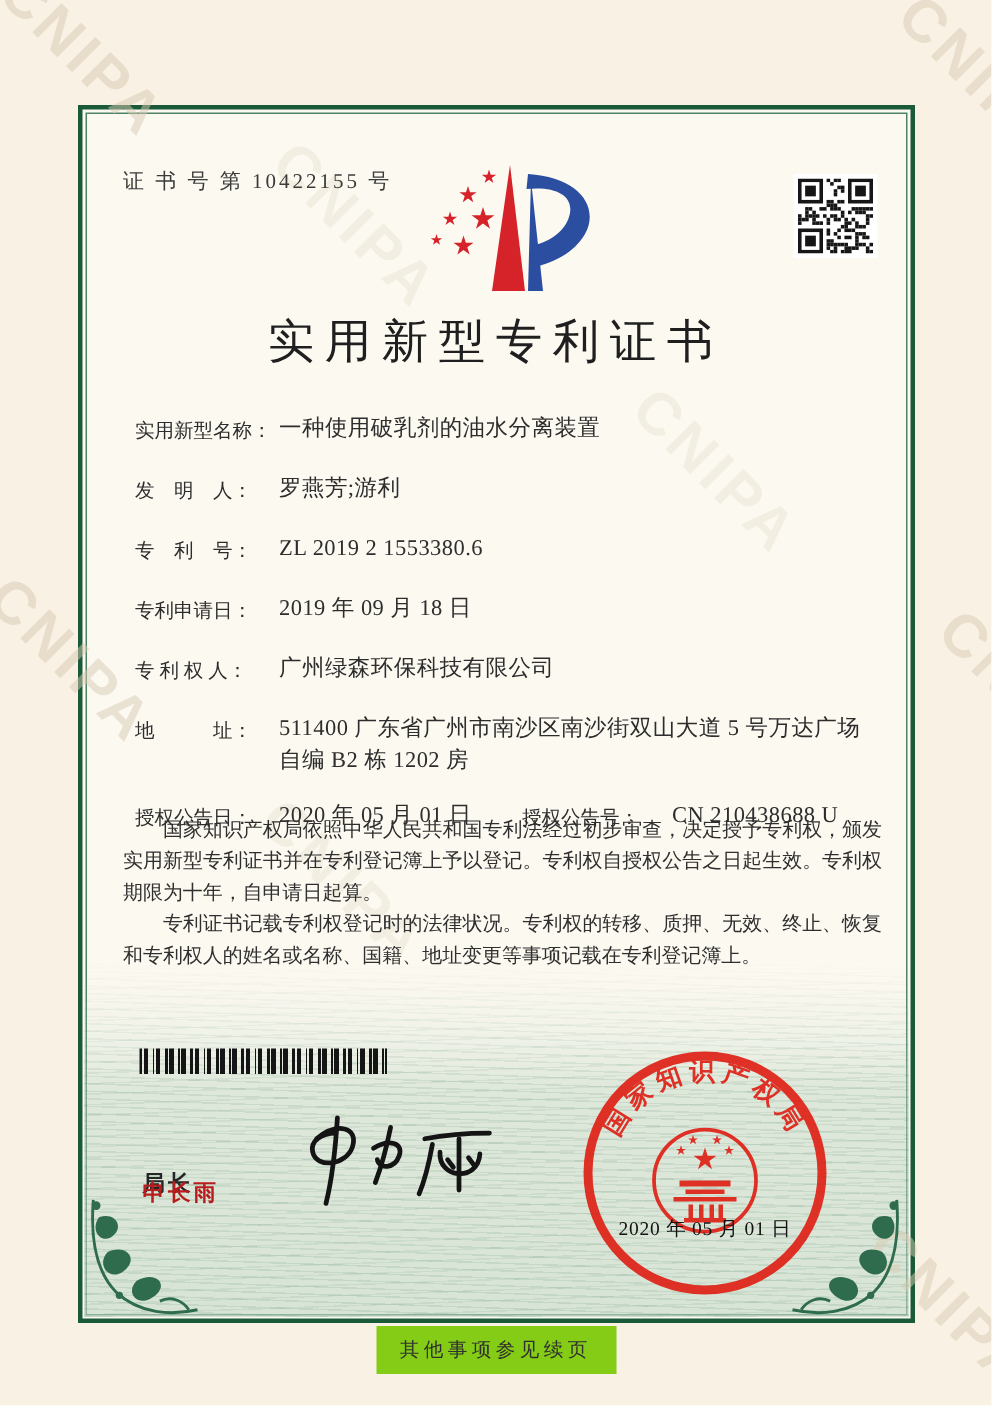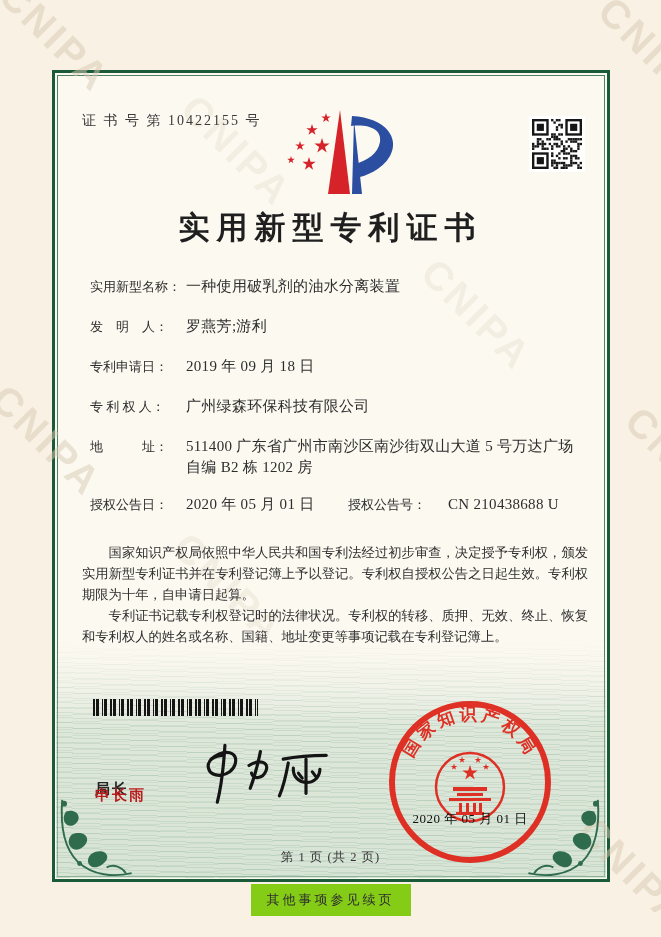--- a/index.html
+++ b/index.html
@@ -23,21 +23,21 @@
        linear-gradient(180deg, rgba(186,211,191,.08) 0, rgba(186,211,191,.45) 90px, rgba(190,214,195,.6) 100%);
      -webkit-mask-image:linear-gradient(180deg, transparent 0, #000 85px);
      mask-image:linear-gradient(180deg, transparent 0, #000 85px);}
 
   .z{position:absolute;z-index:3;}
 
   .cert-no{left:82px;top:112px;font-size:14px;letter-spacing:2px;color:#3a3a3a;}
   .qr{left:529px;top:116px;width:56px;height:56px;background:#fff;padding:3px;box-sizing:border-box;}
   .logo{left:278px;top:108px;}
 
-  .title{left:0;top:207px;width:661px;text-align:center;font-size:31px;font-weight:bold;
+  .title{left:0;top:207px;width:661px;text-align:center;font-size:31px;font-weight:normal;
          letter-spacing:7px;color:#1f1f1f;}
 
   .fields{left:90px;top:276px;width:500px;color:#2d2d2d;}
   .row{display:flex;line-height:21px;margin-bottom:19px;}
   .lab{flex:none;width:96px;font-size:13px;white-space:pre;}
   .val{font-size:15px;letter-spacing:.3px;}
   .row.addr{margin-bottom:0;}
   .row.grant .val{width:162px;flex:none;}
 
   .paras{left:82px;top:542px;width:506px;font-size:13.3px;line-height:21px;color:#2f2f2f;}
@@ -237,20 +237,24 @@
   <div class="z fields">
     <div class="row">
       <span class="lab">实用新型名称：</span>
       <span class="val">一种使用破乳剂的油水分离装置</span>
     </div>
     <div class="row">
       <span class="lab">发　明　人：</span>
       <span class="val">罗燕芳;游利</span>
     </div>
     <div class="row">
+      <span class="lab">专　利　号：</span>
+      <span class="val">ZL 2019 2 1553380.6</span>
+    </div>
+    <div class="row">
       <span class="lab">专利申请日：</span>
       <span class="val">2019 年 09 月 18 日</span>
     </div>
     <div class="row">
       <span class="lab">专 利 权 人：</span>
       <span class="val">广州绿森环保科技有限公司</span>
     </div>
     <div class="row addr">
       <span class="lab">地　　　址：</span>
       <span class="val">
@@ -331,16 +335,15 @@
       <path d="M6 4 C4 30 8 54 22 68 C38 83 60 84 78 80"></path>
       <path d="M10 16 C22 12 28 24 18 30 C10 34 4 24 10 16 Z" fill="#2f6b4d" stroke="none"></path>
       <path d="M16 40 C30 34 38 46 26 54 C16 60 8 48 16 40 Z" fill="#2f6b4d" stroke="none"></path>
       <path d="M36 60 C50 52 60 64 46 72 C36 78 28 68 36 60 Z" fill="#2f6b4d" stroke="none"></path>
       <path d="M52 74 C60 70 68 74 72 80"></path>
       <circle cx="8" cy="8" r="3" fill="#2f6b4d" stroke="none"></circle>
       <circle cx="24" cy="70" r="2.5" fill="#2f6b4d" stroke="none"></circle>
     </g>
   </svg>
 
-  <div class="z page-info">第 1 页 (共 2 页)</div>
   <div class="z foot-note">其他事项参见续页</div>
 
 </div>
 
 </body></html>

